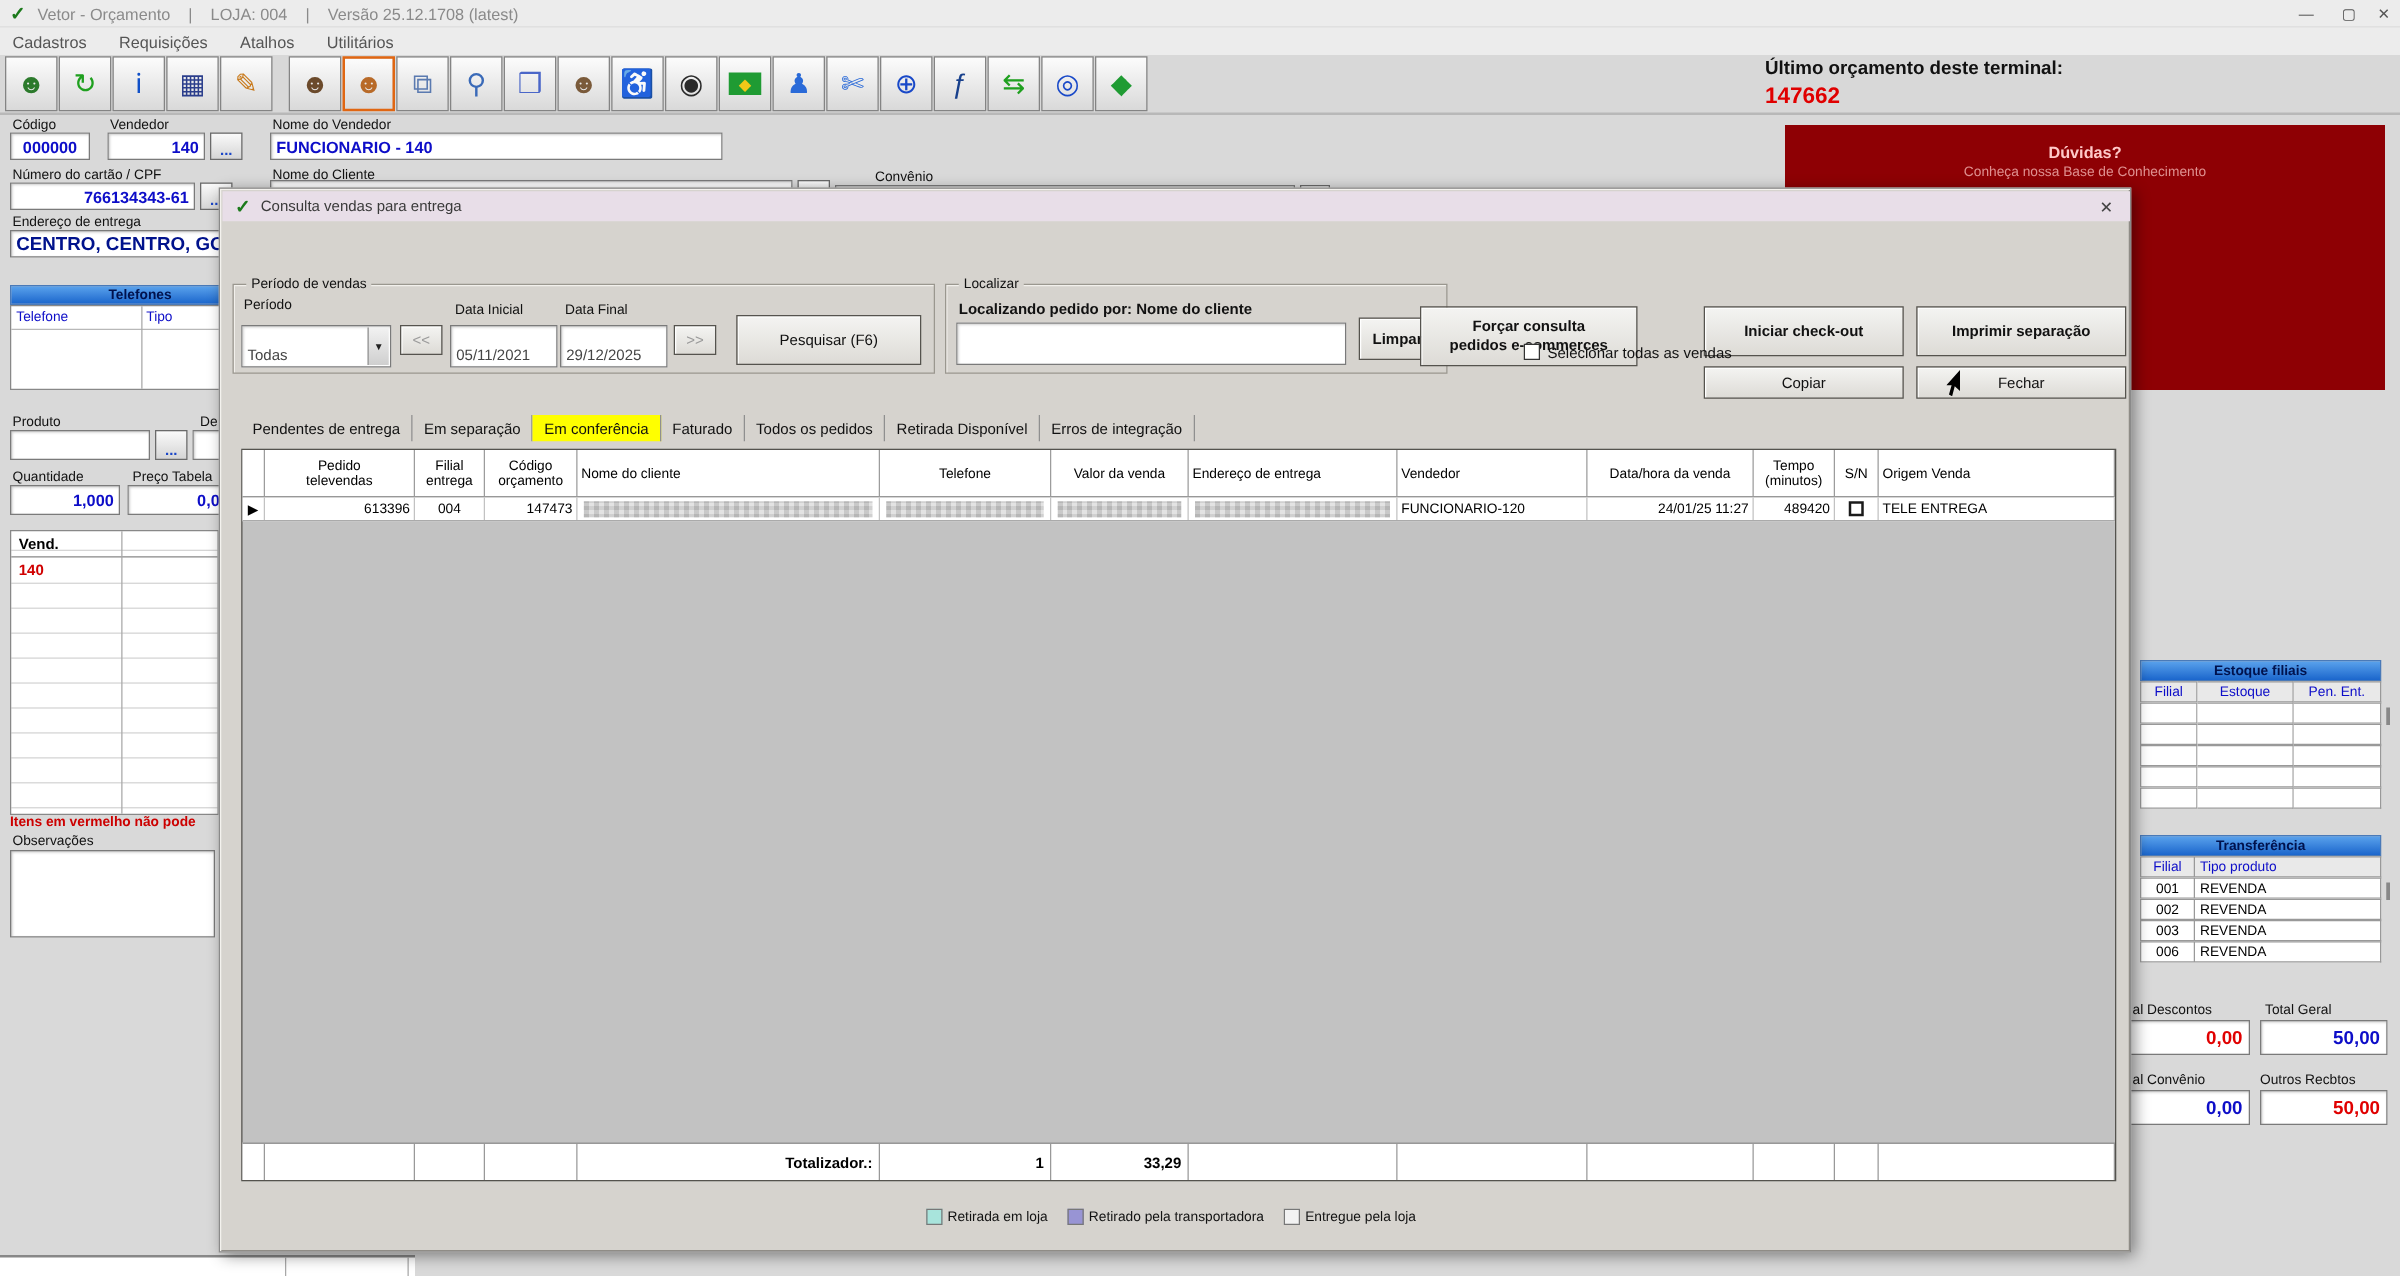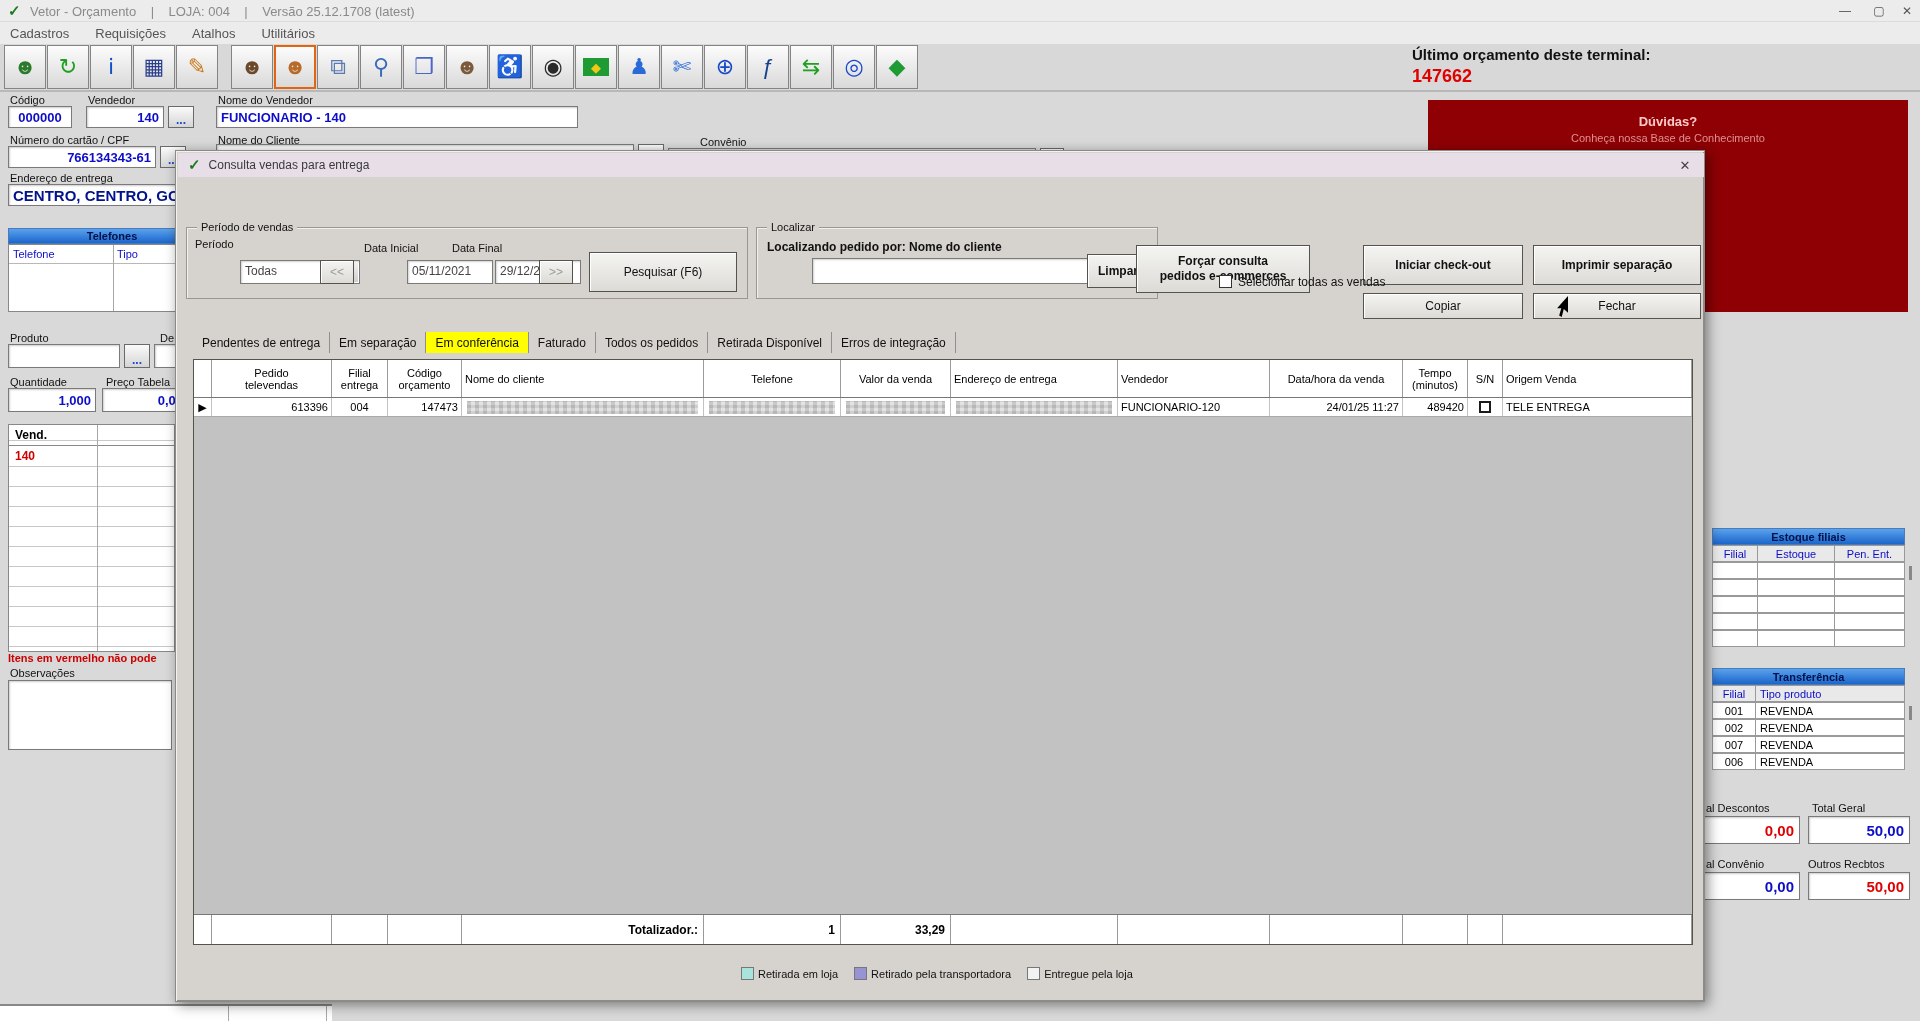--- a/index.html
+++ b/index.html
@@ -41,21 +41,21 @@
   
   #modal { left:175px; top:150px; width:1530px; height:852px; background:#d6d3ce; border:1px solid #8a8a8a; box-shadow:3px 3px 12px rgba(0,0,0,.45), inset 1px 1px 0 #f4f2ee, inset -1px -1px 0 #8f8c86; z-index:10; }
   #modal-titlebar { left:2px; top:2px; width:1526px; height:24px; background:#e8dee8; display:flex; align-items:center; padding-left:10px; gap:8px; }
   #modal-title { font-size:12px; color:#3a3a3a; }
   #modal-close { position:absolute; right:10px; top:4px; width:18px; height:17px; display:flex; align-items:center; justify-content:center; font-size:13px; color:#444; }
   .group { position:absolute; border:1px solid #9a978f; box-shadow:inset 1px 1px 0 #f2f0ec; }
   .legendtx { position:absolute; top:-7px; left:10px; background:#d6d3ce; padding:0 4px; font-size:11px; color:#111; white-space:nowrap; }
   .btn { position:absolute; background:linear-gradient(#f4f4f2,#dddbd6); border:1px solid #55534e; box-shadow:inset 1px 1px 0 #fff; font-size:12px; color:#111; display:flex; align-items:center; justify-content:center; text-align:center; }
   .btn.bold { font-weight:bold; }
   .btn.dis { color:#9b9b9b; }
-  .minp { position:absolute; background:#fff; border:1px solid #7a7a7a; box-shadow:inset 1px 1px 2px rgba(0,0,0,.18); font-size:12px; color:#444; display:flex; align-items:flex-end; padding:5px 4px; white-space:nowrap;margin-left:47px; }
+  .minp { position:absolute; background:#fff; border:1px solid #7a7a7a; box-shadow:inset 1px 1px 2px rgba(0,0,0,.18); font-size:12px; color:#444; display:flex; align-items:flex-start; padding:16px 4px; white-space:nowrap; }
   #combo-arrow { position:absolute; right:1px; top:1px; bottom:1px; width:17px; background:linear-gradient(#f2f2f2,#cfcfcf); border-left:1px solid #888; display:flex; align-items:center; justify-content:center; font-size:8px; color:#222; }
   #tabs { display:flex; height:21px; align-items:stretch; }
   .tab { font-size:12px; color:#111; padding:0 9px; display:flex; align-items:center; border-right:1px solid #8f8f8f; white-space:nowrap; }
   .tab-sel { background:#ffff00; }
   #grid { left:17px; top:208px; width:1500px; height:586px; border:1px solid #55534e; background:#c2c2c2; display:flex; flex-direction:column; }
   #ghead { display:flex; background:#fff; height:38px; border-bottom:1px solid #777; }
   .hcell { border-right:1px solid #9c9c9c; font-size:11px; line-height:12px; display:flex; flex-direction:column; justify-content:center; padding:0 3px; color:#000; }
   .grow { display:flex; background:#fff; height:19px; border-bottom:1px solid #aaa; }
   .dcell { border-right:1px solid #c2c2c2; font-size:11px; display:flex; align-items:center; padding:0 3px; color:#000; overflow:hidden; white-space:nowrap; }
   #gfill { flex:1; }
@@ -265,21 +265,21 @@
   <div id="transfer-body">
       <div class="rp-colrow" style="left: 1712px; top: 702px;">
         <div class="rp-cell" style="width: 44px; color: rgb(0, 0, 0);">001</div>
         <div class="rp-cell" style="width: 149px; color: rgb(0, 0, 0); justify-content: flex-start; padding-left: 4px;">REVENDA</div>
       </div>
       <div class="rp-colrow" style="left: 1712px; top: 719px;">
         <div class="rp-cell" style="width: 44px; color: rgb(0, 0, 0);">002</div>
         <div class="rp-cell" style="width: 149px; color: rgb(0, 0, 0); justify-content: flex-start; padding-left: 4px;">REVENDA</div>
       </div>
       <div class="rp-colrow" style="left: 1712px; top: 736px;">
-        <div class="rp-cell" style="width: 44px; color: rgb(0, 0, 0);">007</div>
+        <div class="rp-cell" style="width: 44px; color: rgb(0, 0, 0);">003</div>
         <div class="rp-cell" style="width: 149px; color: rgb(0, 0, 0); justify-content: flex-start; padding-left: 4px;">REVENDA</div>
       </div>
       <div class="rp-colrow" style="left: 1712px; top: 753px;">
         <div class="rp-cell" style="width: 44px; color: rgb(0, 0, 0);">006</div>
         <div class="rp-cell" style="width: 149px; color: rgb(0, 0, 0); justify-content: flex-start; padding-left: 4px;">REVENDA</div>
       </div>
     </div>
   <div class="scrollmark" style="left:1909px;top:706px;"></div>
 
   <span class="lbl" style="left:1706px;top:802px;">al Descontos</span>

